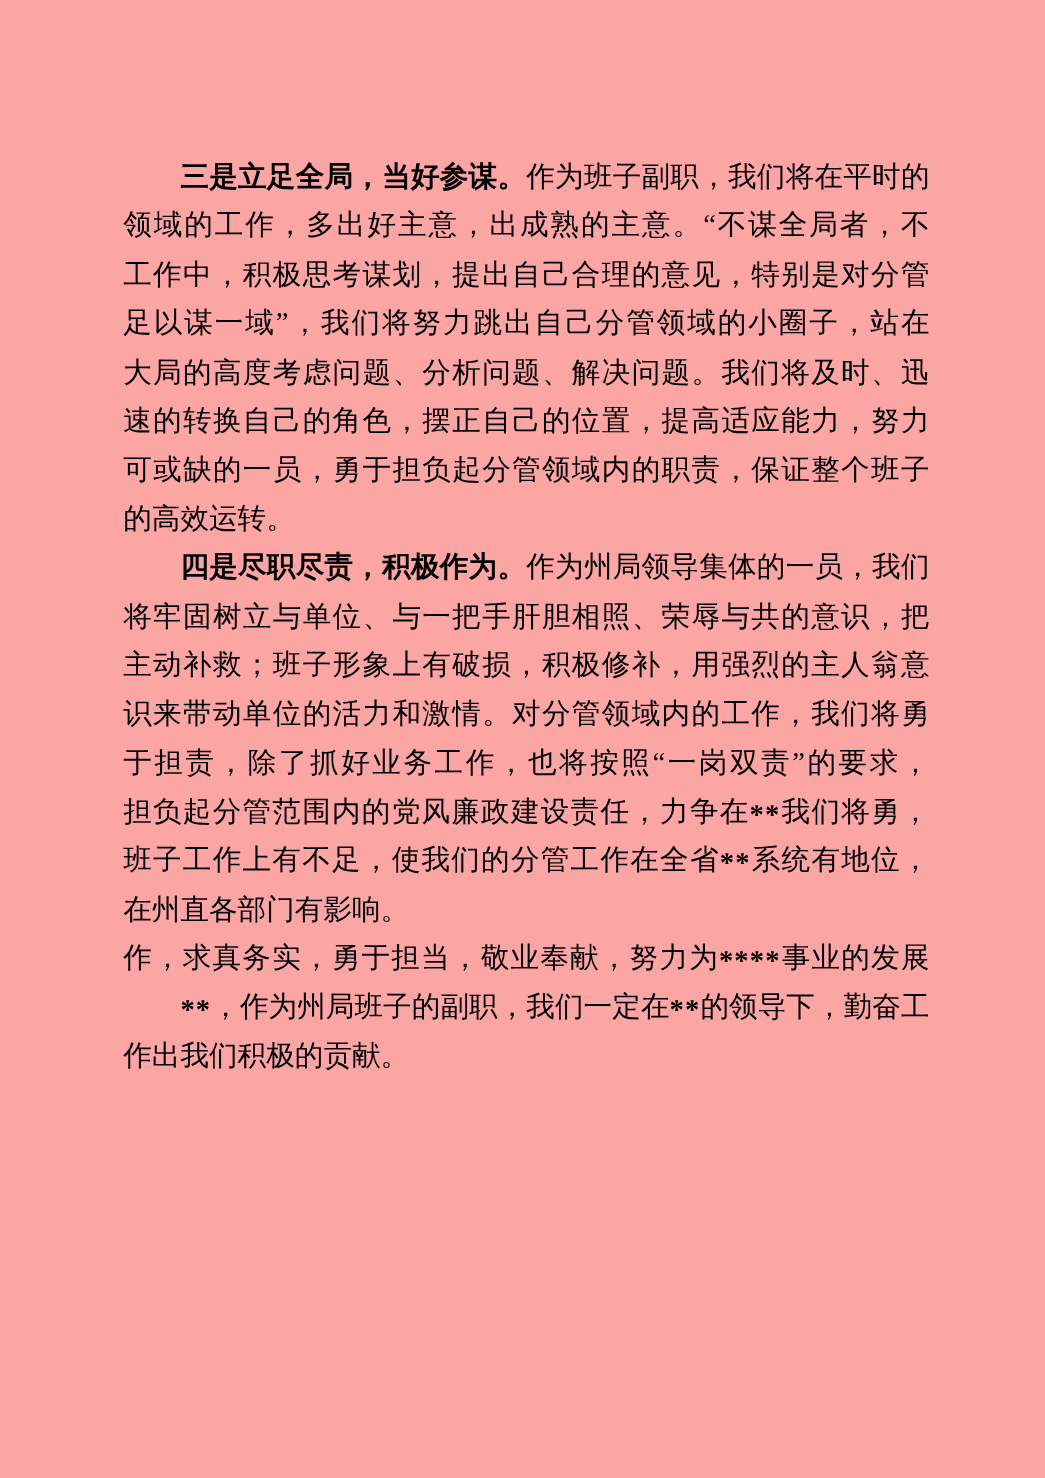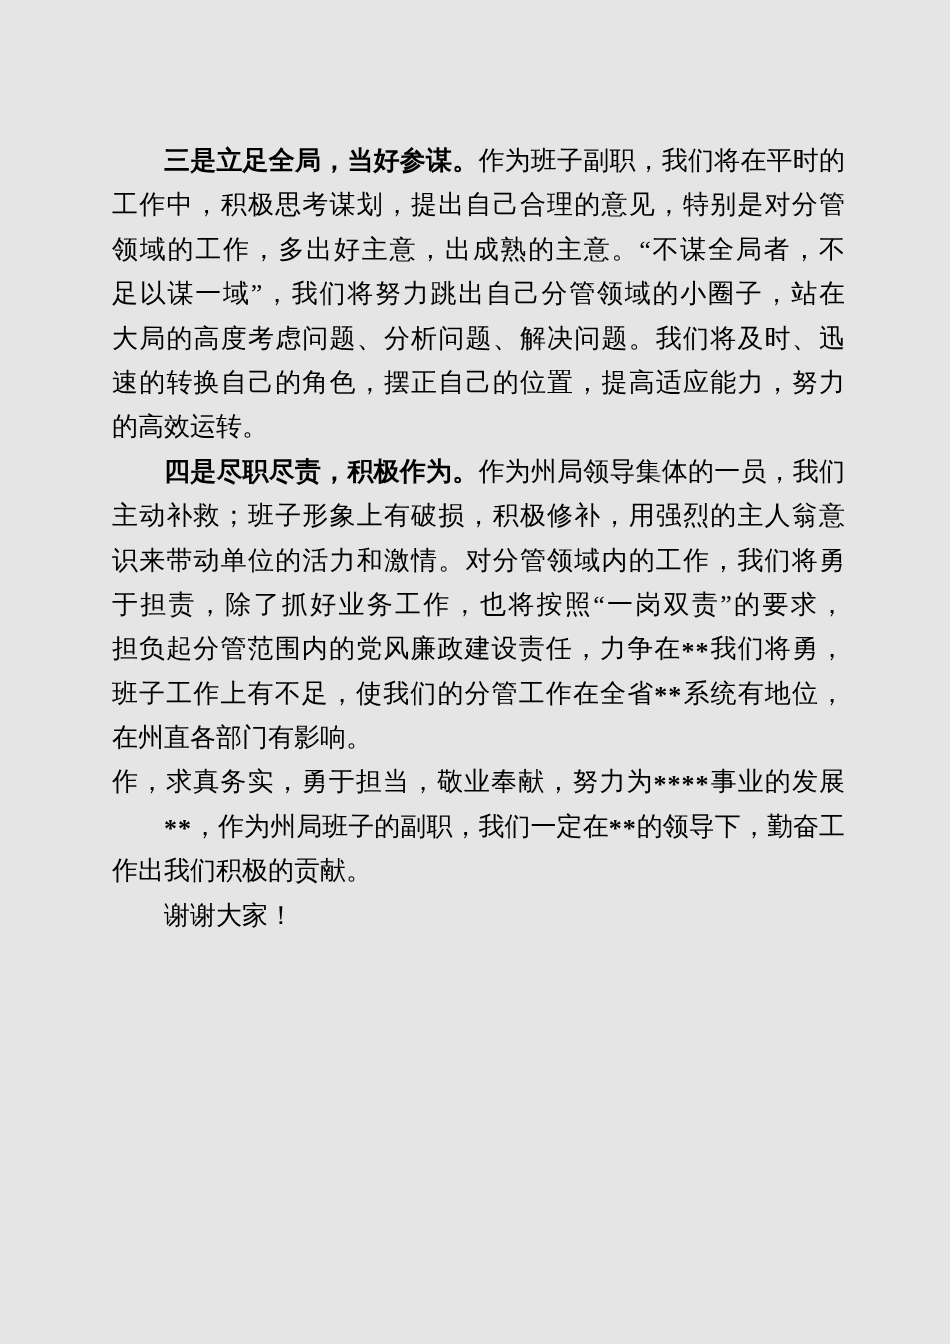--- a/index.html
+++ b/index.html
@@ -13,21 +13,21 @@
     position: relative;
     overflow: hidden;
     font-family: "Liberation Serif", "DejaVu Serif", serif;
   }
   .page {
     position: absolute;
     left: 0;
     top: 0;
     width: 950px;
     height: 1344px;
-    background: #e5e5e5;
+    background: #fca5a5;
   }
   .text-block {
     position: absolute;
     left: 112px;
     top: 139px;
     width: 733px;
     color: #000000;
     font-size: 26px;
     line-height: 44.4px;
   }
@@ -58,38 +58,37 @@
     letter-spacing: 1px;
   }
 </style>
 </head>
 <body>
 
 <div class="page">
   <div class="text-block" style="color: rgb(0, 0, 0);">
       <div class="paragraph">
         <div class="line indent"><b>三是立足全局，当好参谋。</b><span>作为班子副职，我们将在平时的</span></div>
+        <div class="line"><span>领域的工作，多出好主意，出成熟的主意。“不谋全局者，不</span></div>
         <div class="line"><span>工作中，积极思考谋划，提出自己合理的意见，特别是对分管</span></div>
-        <div class="line"><span>领域的工作，多出好主意，出成熟的主意。“不谋全局者，不</span></div>
         <div class="line"><span>足以谋一域”，我们将努力跳出自己分管领域的小圈子，站在</span></div>
         <div class="line"><span>大局的高度考虑问题、分析问题、解决问题。我们将及时、迅</span></div>
         <div class="line"><span>速的转换自己的角色，摆正自己的位置，提高适应能力，努力</span></div>
+        <div class="line"><span>可或缺的一员，勇于担负起分管领域内的职责，保证整个班子</span></div>
         <div class="line last"><span>的高效运转。</span></div>
       </div>
       <div class="paragraph">
         <div class="line indent"><b>四是尽职尽责，积极作为。</b><span>作为州局领导集体的一员，我们</span></div>
+        <div class="line"><span>将牢固树立与单位、与一把手肝胆相照、荣辱与共的意识，把</span></div>
         <div class="line"><span>主动补救；班子形象上有破损，积极修补，用强烈的主人翁意</span></div>
         <div class="line"><span>识来带动单位的活力和激情。对分管领域内的工作，我们将勇</span></div>
         <div class="line"><span>于担责，除了抓好业务工作，也将按照“一岗双责”的要求，</span></div>
         <div class="line"><span>担负起分管范围内的党风廉政建设责任，力争在</span><b class="ast">**</b><span>我们将勇，</span></div>
         <div class="line"><span>班子工作上有不足，使我们的分管工作在全省</span><b class="ast">**</b><span>系统有地位，</span></div>
         <div class="line last"><span>在州直各部门有影响。</span></div>
       </div>
       <div class="paragraph">
         <div class="line"><span>作，求真务实，勇于担当，敬业奉献，努力为</span><b class="ast">****</b><span>事业的发展</span></div>
         <div class="line indent"><b class="ast">**</b><span>，作为州局班子的副职，我们一定在</span><b class="ast">**</b><span>的领导下，勤奋工</span></div>
         <div class="line last"><span>作出我们积极的贡献。</span></div>
       </div>
-      <div class="paragraph">
-        <div class="line indent last"><span>谢谢大家！</span></div>
-      </div>
     </div>
 </div>
 
 </body></html>

